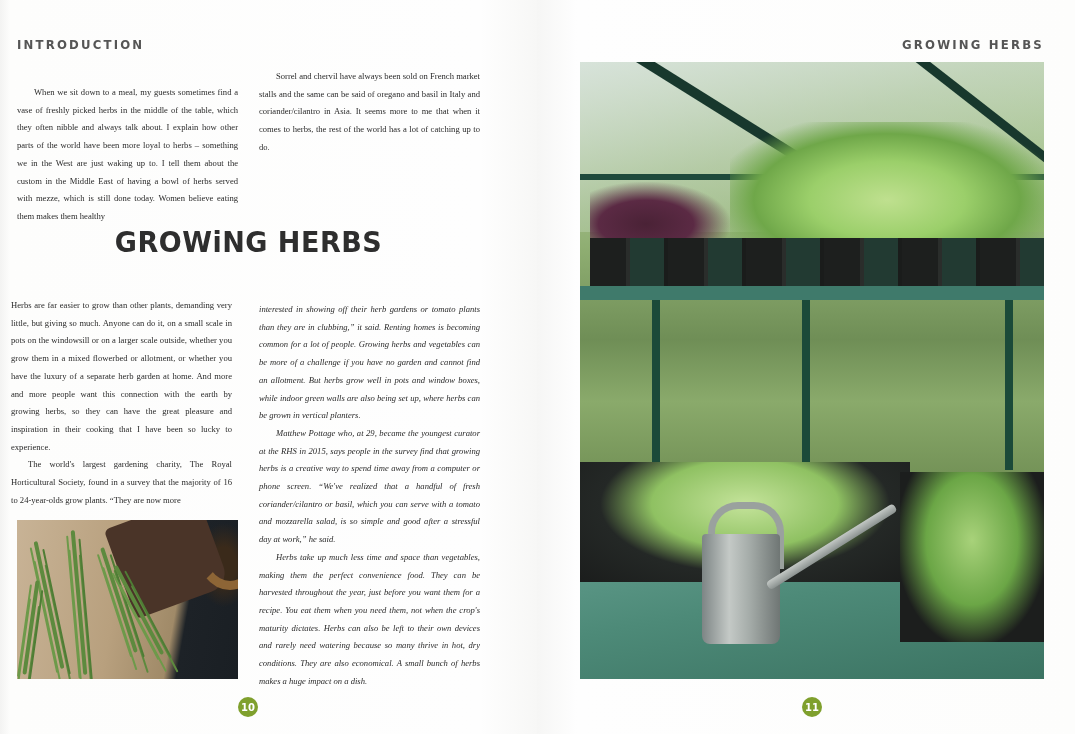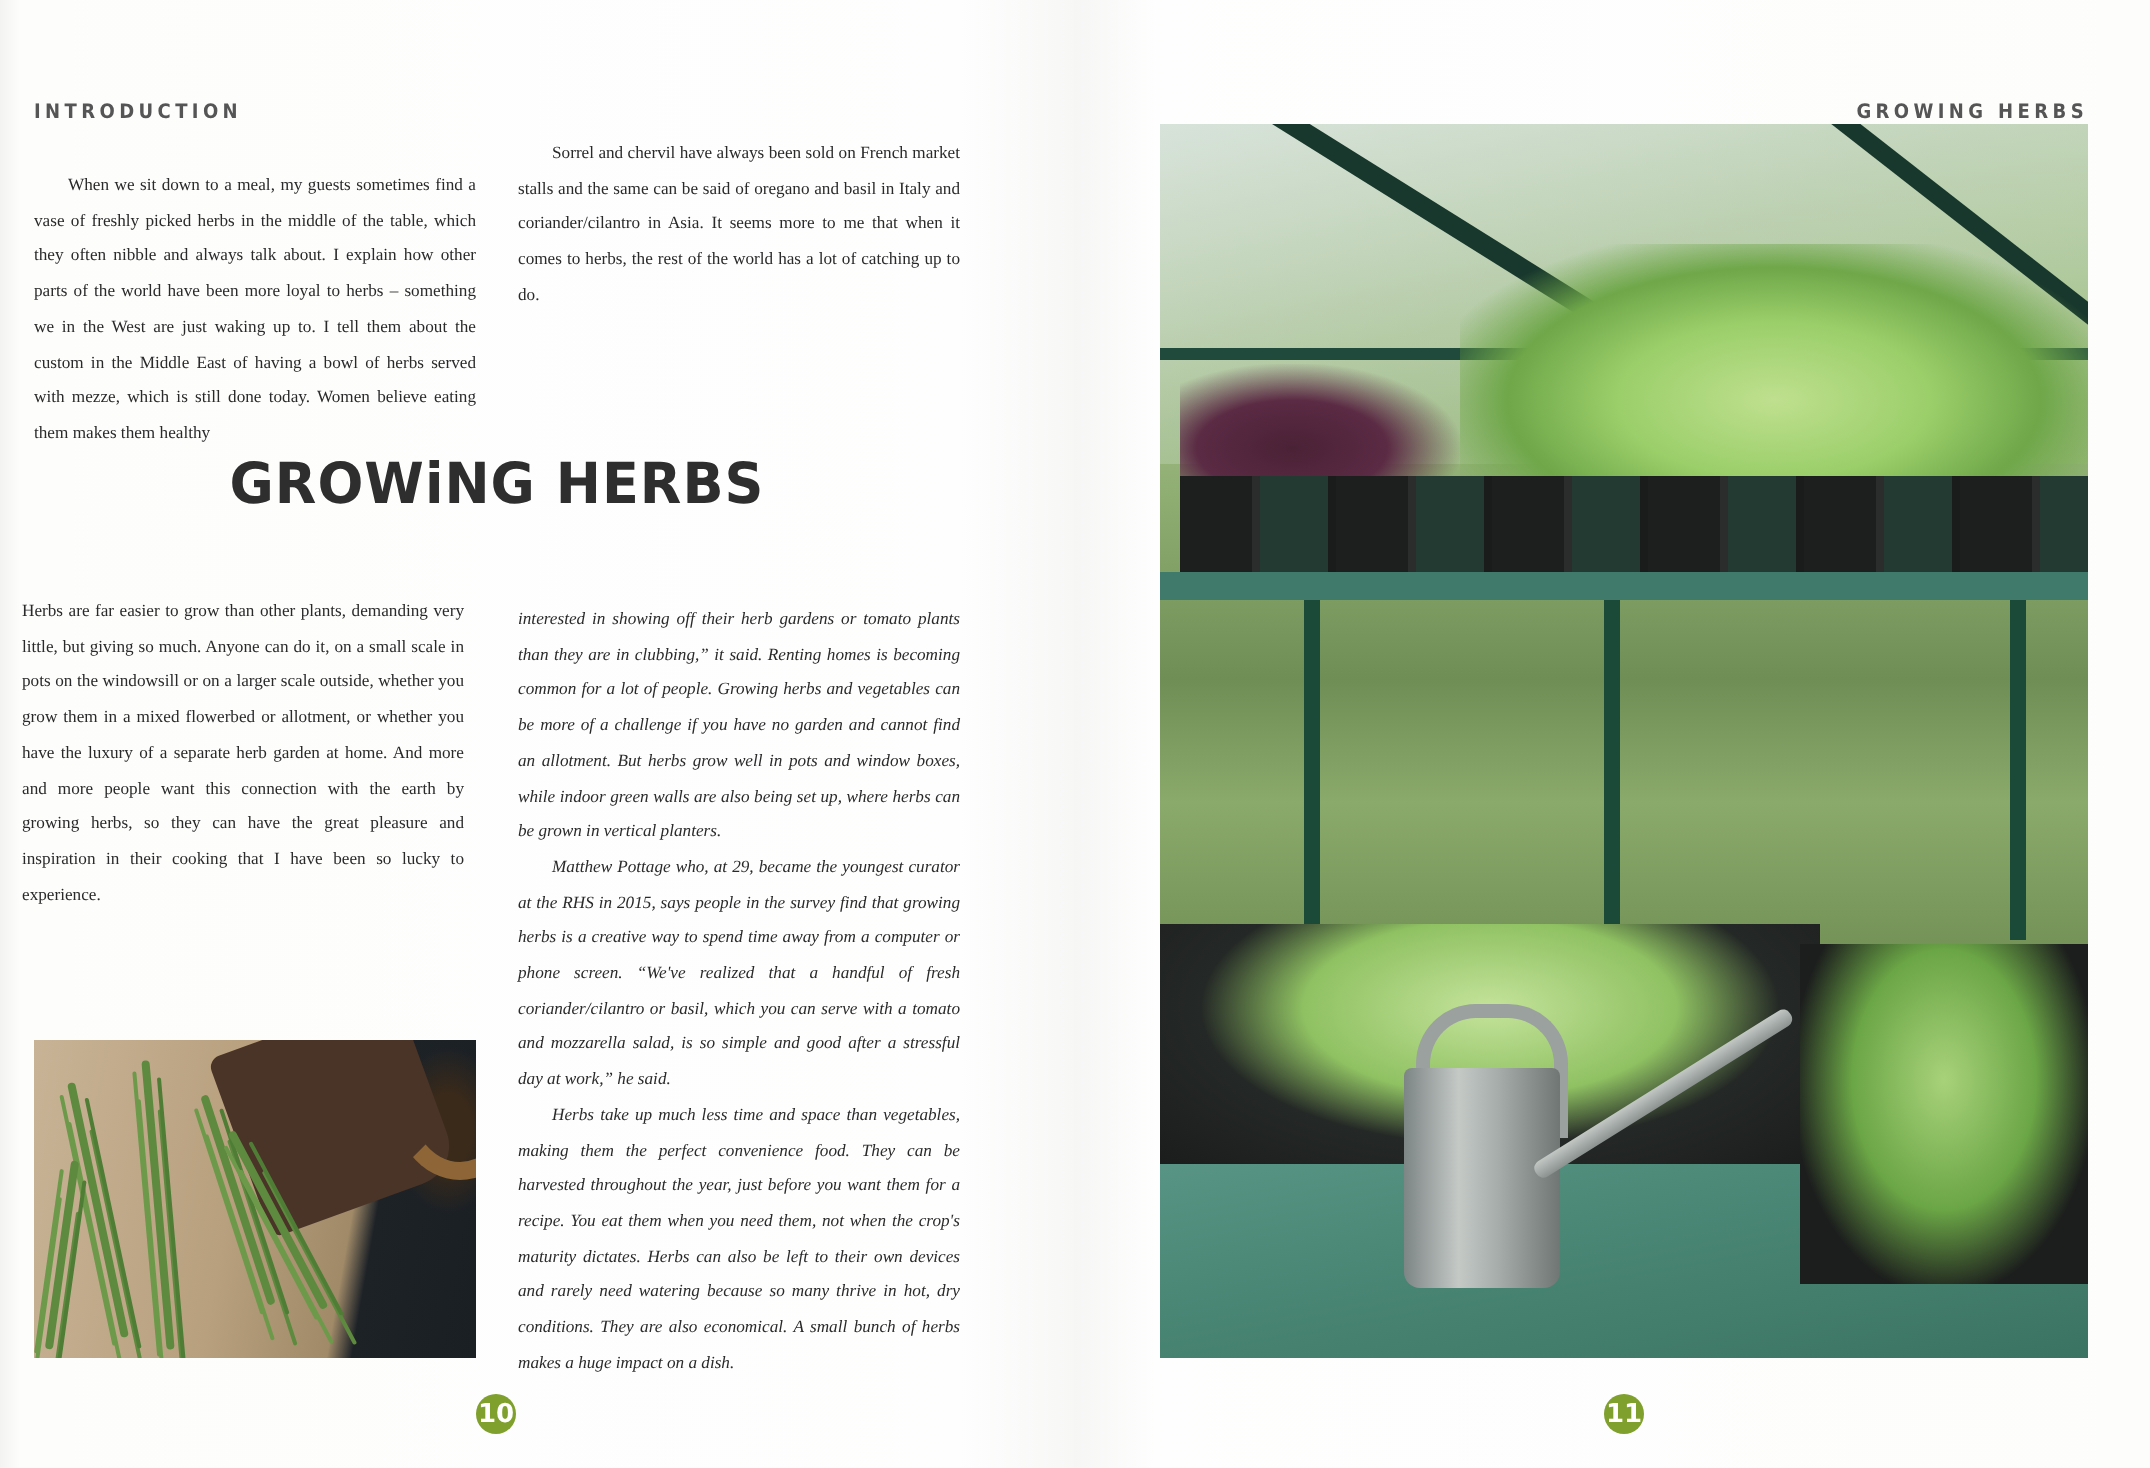--- a/index.html
+++ b/index.html
@@ -11,22 +11,22 @@
       color: #2b2b2b;
     }
     .spread { position: absolute; inset: 0; }
     .page-left { position: absolute; left: 0; top: 0; width: 537px; height: 734px;
       background: linear-gradient(to right, #f3f3f2 0px, #fdfdfc 10px, #fefefe 480px, #f7f7f6 537px); }
     .page-right { position: absolute; left: 537px; top: 0; width: 538px; height: 734px;
       background: linear-gradient(to right, #f6f6f5 0px, #fefefe 40px, #fdfdfc 538px); }
     .running-head {
       position: absolute; top: 37px;
       font-family: "DejaVu Sans Condensed", "DejaVu Sans", sans-serif;
-      font-size: 10px; font-weight: bold; letter-spacing: 2.2px;
-      color: #555; text-transform: uppercase; margin-top: 14px;
+      font-size: 13px; font-weight: bold; letter-spacing: 2.2px;
+      color: #555; text-transform: uppercase;
     }
     .rh-left { left: 17px; }
     .rh-right { right: 31px; }
     .col {
       position: absolute; width: 221px;
       font-family: "Liberation Serif", serif;
       font-size: 8.6px; line-height: 17.7px; color: #2a2a2a;
       text-align: justify;
     }
     .col p { margin: 0; text-indent: 0; }
@@ -86,21 +86,21 @@
     .gh-can { position: absolute; left: 122px; top: 472px; width: 78px; height: 110px;
       background: linear-gradient(90deg, #7d8585 0%, #c4c9c6 35%, #a6adaa 60%, #6f7674 100%);
       border-radius: 4px 4px 8px 8px; }
     .gh-can-handle { position: absolute; left: 128px; top: 440px; width: 62px; height: 60px;
       border: 7px solid #9aa19e; border-bottom: none; border-radius: 30px 30px 0 0; }
     .gh-can-spout { position: absolute; left: 188px; top: 520px; width: 150px; height: 9px;
       background: linear-gradient(180deg, #c3c8c5, #8b9290); transform: rotate(-32deg); transform-origin: left center; border-radius: 4px; }
     .page-num {
       position: absolute; top: 697px; width: 20px; height: 20px; border-radius: 50%;
       background: #7fa02d; color: #fff;
-      font-family: "DejaVu Sans", sans-serif; font-weight: bold; font-size: 13px;
+      font-family: "DejaVu Sans", sans-serif; font-weight: bold; font-size: 10px;
       display: flex; align-items: center; justify-content: center;
     }
     .pn-left { left: 238px; }
     .pn-right { left: 802px; }
   </style>
 </head>
 <body>
 
 <div class="spread">
 
@@ -112,20 +112,21 @@
     </div>
 
     <div class="col c2">
       <p class="indent">Sorrel and chervil have always been sold on French market stalls and the same can be said of oregano and basil in Italy and coriander/cilantro in Asia. It seems more to me that when it comes to herbs, the rest of the world has a lot of catching up to do.</p>
     </div>
 
     <div class="heading">GROWiNG HERBS</div>
 
     <div class="col c3">
       <p>Herbs are far easier to grow than other plants, demanding very little, but giving so much. Anyone can do it, on a small scale in pots on the windowsill or on a larger scale outside, whether you grow them in a mixed flowerbed or allotment, or whether you have the luxury of a separate herb garden at home. And more and more people want this connection with the earth by growing herbs, so they can have the great pleasure and inspiration in their cooking that I have been so lucky to experience.</p>
+      <p class="indent">The world's largest gardening charity, The Royal Horticultural Society, found in a survey that the majority of 16 to 24-year-olds grow plants. “They are now more</p>
     </div>
 
     <div class="photo-herbs">
       <div class="knife"></div>
       <div class="handle"></div>
       <div class="sprig" style="left:30px; top:20px; height:130px; transform:rotate(-12deg);"></div>
       <div class="sprig" style="left:60px; top:10px; height:145px; transform:rotate(-5deg);"></div>
       <div class="sprig" style="left:100px; top:25px; height:110px; transform:rotate(-18deg);"></div>
       <div class="sprig" style="left:120px; top:40px; height:100px; transform:rotate(-28deg);"></div>
       <div class="sprig" style="left:12px; top:60px; height:95px; transform:rotate(8deg);"></div>

